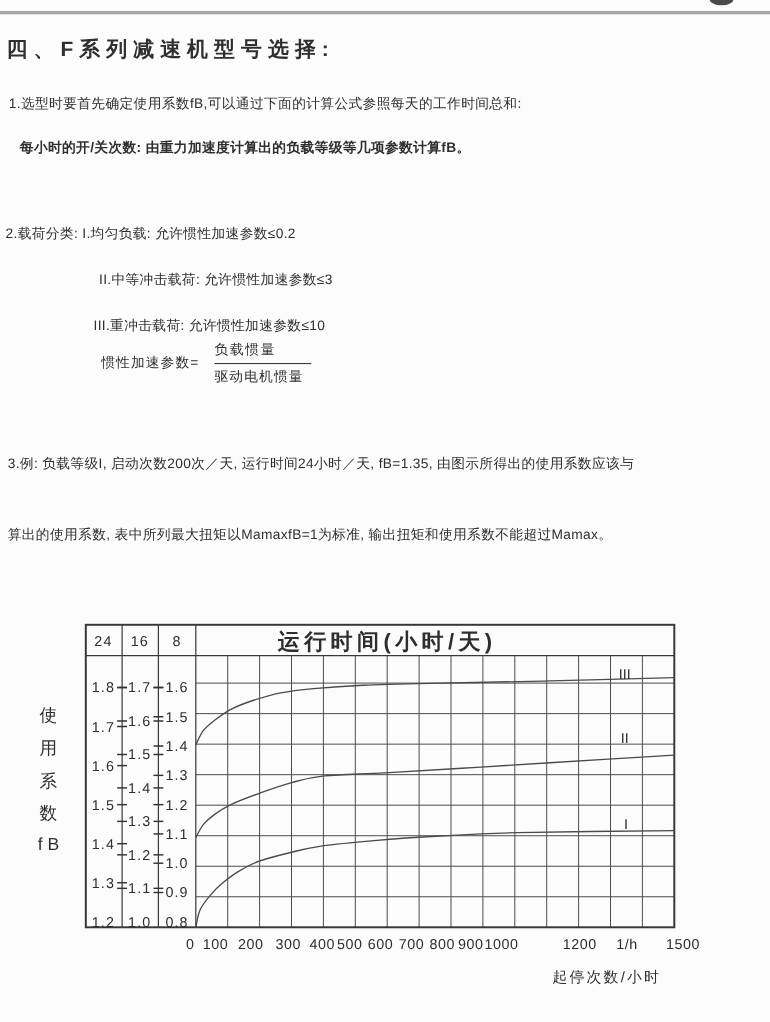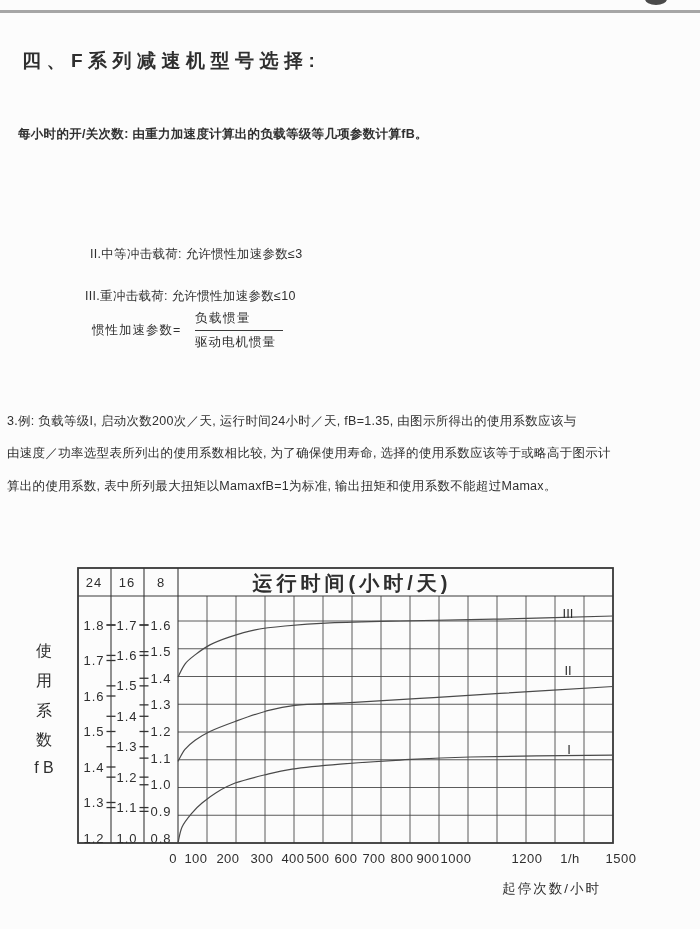--- a/index.html
+++ b/index.html
@@ -20,35 +20,36 @@
   svg text{fill:#2e2e2e;}
 </style>
 </head>
 <body>
 
 <div class="page">
 
   <div class="top-rule"></div>
   <div class="corner"></div>
 
-  <h1 class="abs page-title" style="left:6px;top:32px;margin:16px;">四、F系列减速机型号选择:</h1>
+  <h1 class="abs page-title" style="left:6px;top:32px;margin:0;">四、F系列减速机型号选择:</h1>
 
+  <div class="abs body-text" style="left:8px;top:86px;">1.选型时要首先确定使用系数fB,可以通过下面的计算公式参照每天的工作时间总和:</div>
   <div class="abs body-text" style="left:18px;top:126px;font-weight:bold;">每小时的开/关次数: 由重力加速度计算出的负载等级等几项参数计算fB。</div>
 
+  <div class="abs body-text" style="left:5px;top:204px;">2.载荷分类:  I.均匀负载:  允许惯性加速参数≤0.2</div>
   <div class="abs body-text" style="left:90px;top:246px;text-align:right;">II.中等冲击载荷: 允许惯性加速参数≤3</div>
   <div class="abs body-text" style="left:85px;top:288px;">III.重冲击载荷: 允许惯性加速参数≤10</div>
 
   <div class="abs formula-lhs" style="left:92px;top:322px;">惯性加速参数=</div>
   <div class="formula-frac">
     <span class="frac-num">负载惯量</span>
     <span class="frac-den">驱动电机惯量</span>
   </div>
 
   <div class="abs body-text" style="left:7px;top:413px;">3.例: 负载等级I,  启动次数200次／天, 运行时间24小时／天, fB=1.35, 由图示所得出的使用系数应该与</div>
-  <div class="abs body-text" style="left:7px;top:445px;">由速度／功率选型表所列出的使用系数相比较, 为了确保使用寿命, 选择的使用系数应该等于或略高于图示计</div>
   <div class="abs body-text" style="left:7px;top:478px;">算出的使用系数, 表中所列最大扭矩以MamaxfB=1为标准, 输出扭矩和使用系数不能超过Mamax。</div>
 
   <svg class="abs" style="left:0;top:555px;" width="700" height="374" viewBox="0 555 700 374" xmlns="http://www.w3.org/2000/svg">
       <g stroke="#4a4a4a" stroke-width="0.9">
         <line x1="207" y1="596" x2="207" y2="843"></line>
         <line x1="236" y1="596" x2="236" y2="843"></line>
         <line x1="265" y1="596" x2="265" y2="843"></line>
         <line x1="294" y1="596" x2="294" y2="843"></line>
         <line x1="323" y1="596" x2="323" y2="843"></line>
         <line x1="352" y1="596" x2="352" y2="843"></line>

